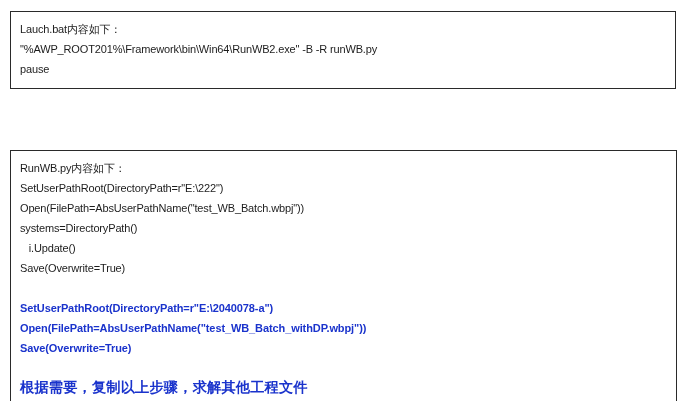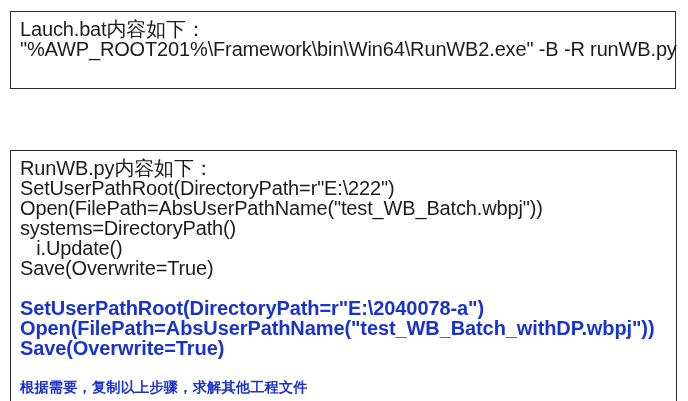--- a/index.html
+++ b/index.html
@@ -35,21 +35,21 @@
   #panel-py {
     left: 10px;
     top: 118px;
     width: 667px;
     height: 275px;
     padding: 7px 9px 6px 9px;
     margin-top: 32px;
   }
 
   .code-line {
-    font-size: 20px;
+    font-size: 11px;
     line-height: 20px;
     color: #1c1c1c;
     white-space: pre;
     letter-spacing: -0.15px;
     font-weight: 400;
   }
 
   .code-line.blue {
     color: #1a33cc;
     font-weight: bold;
@@ -70,20 +70,21 @@
   .spacer-small {
     height: 19px;
   }
 </style>
 </head>
 <body>
 
 <div class="panel" id="panel-bat">
   <div class="code-line">Lauch.bat内容如下：</div>
   <div class="code-line">"%AWP_ROOT201%\Framework\bin\Win64\RunWB2.exe" -B -R runWB.py</div>
+  <div class="code-line">pause</div>
 </div>
 
 <div class="panel" id="panel-py">
   <div class="code-line">RunWB.py内容如下：</div>
 
   <div class="code-line">SetUserPathRoot(DirectoryPath=r"E:\222")</div>
   <div class="code-line">Open(FilePath=AbsUserPathName("test_WB_Batch.wbpj"))</div>
   <div class="code-line">systems=DirectoryPath()</div>
   <div class="code-line">   i.Update()</div>
   <div class="code-line">Save(Overwrite=True)</div>

